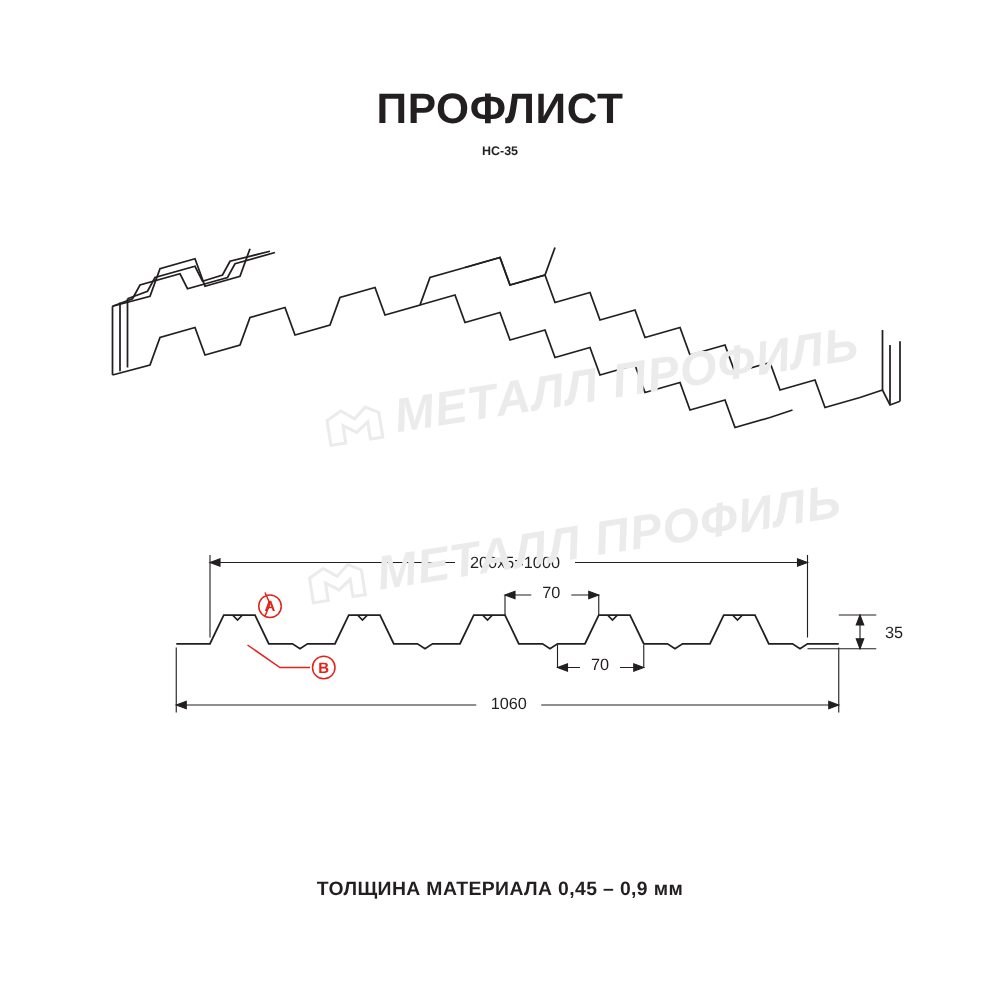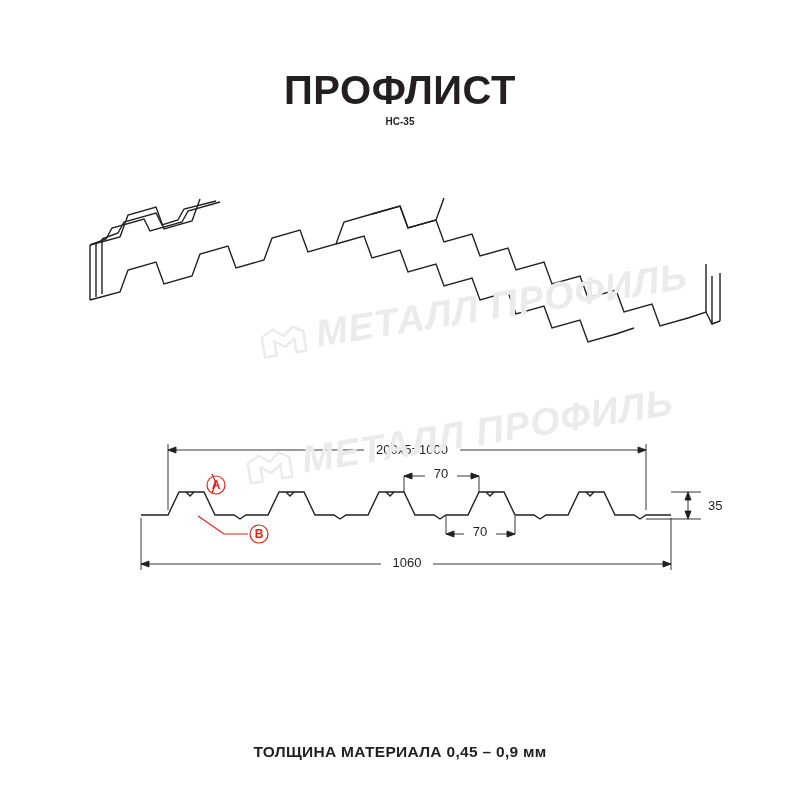--- a/index.html
+++ b/index.html
@@ -19,21 +19,21 @@
     position: relative;
     width: 800px;
     height: 800px;
   }
   .title {
     position: absolute;
     top: 68px;
     left: 0;
     width: 800px;
     text-align: center;
-    font-size: 40px;
+    font-size: 34px;
     font-weight: bold;
     letter-spacing: 0.5px;
   }
   .subtitle {
     position: absolute;
     top: 116px;
     left: 0;
     width: 800px;
     text-align: center;
     font-size: 10px;
@@ -41,21 +41,20 @@
   }
   .footer-note {
     position: absolute;
     top: 703px;
     left: 0;
     width: 800px;
     text-align: center;
     font-size: 15.5px;
     font-weight: bold;
     letter-spacing: 0.3px;
-    margin-top: 40px;
   }
   .iso-wrap {
     position: absolute;
     top: 200px;
     left: 60px;
     width: 690px;
     height: 150px;
   }
   .section-wrap {
     position: absolute;

